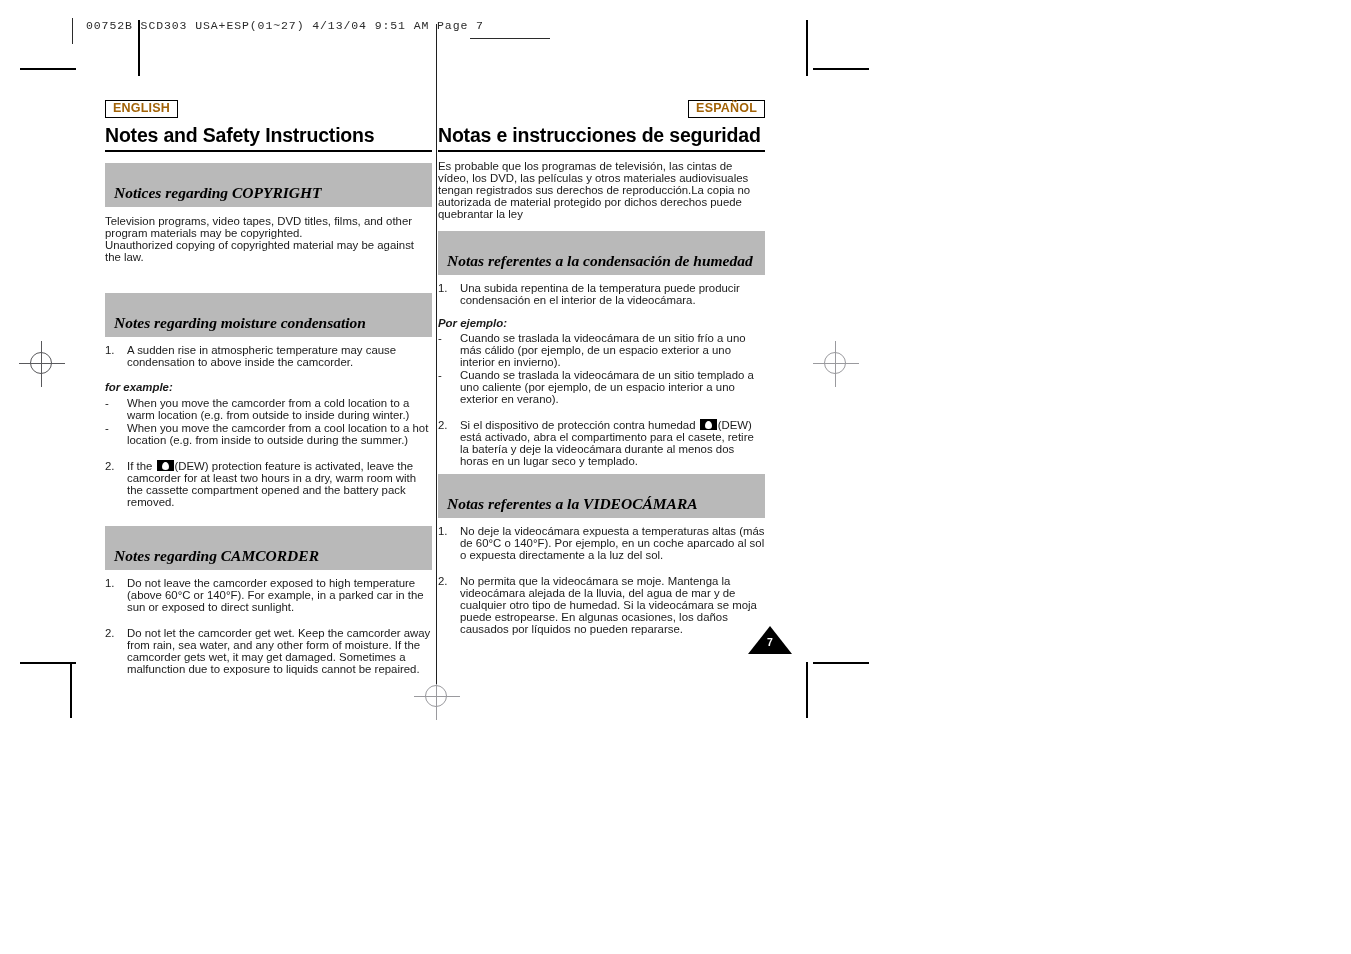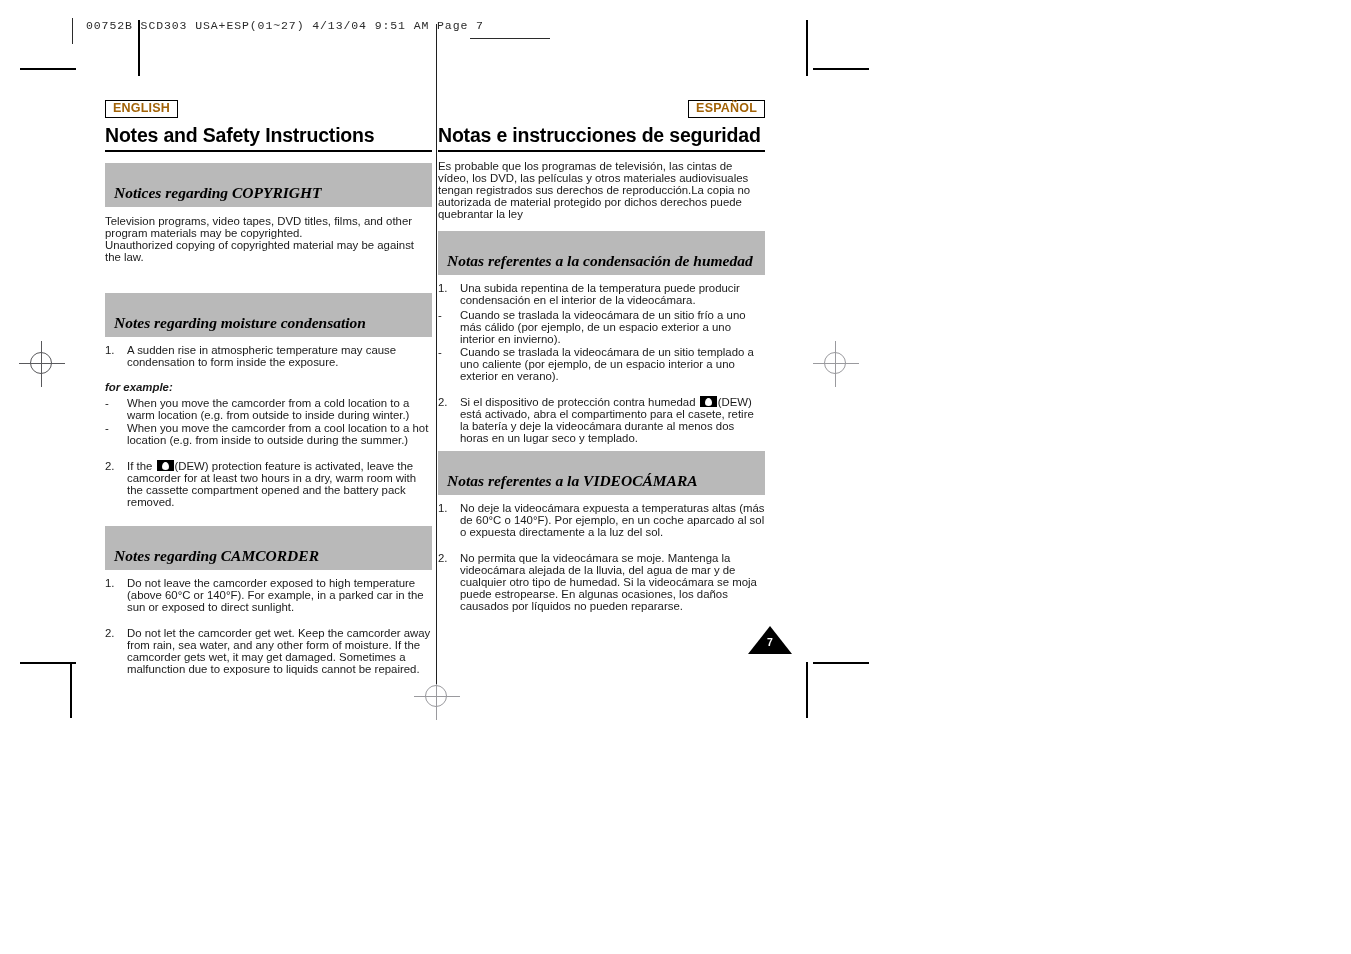--- a/index.html
+++ b/index.html
@@ -152,21 +152,21 @@
     <div class="body">
       <div class="para" style="margin-top:8px;">Television programs, video tapes, DVD titles, films, and other program materials may be copyrighted.</div>
       <div class="para" style="margin-top:0;">Unauthorized copying of copyrighted material may be against the law.</div>
     </div>
     <div style="height:30px;"></div>
 
     <div class="secbar" style="margin-top:0;">Notes regarding moisture condensation</div>
     <div class="body">
       <div class="num">
         <div class="n">1.</div>
-        <div class="t">A sudden rise in atmospheric temperature may cause condensation to form inside the exposure.</div>
+        <div class="t">A sudden rise in atmospheric temperature may cause condensation to above inside the camcorder.</div>
       </div>
       <div>
         <span class="forex">for example:</span>
       </div>
       <div class="dash" style="margin-top:4px;">
         <div class="n">-</div>
         <div class="t">When you move the camcorder from a cold location to a warm location (e.g. from outside to inside during winter.)</div>
       </div>
       <div class="dash">
         <div class="n">-</div>
@@ -204,20 +204,23 @@
     <div class="body">
       <div class="para" style="margin-top:8px;">Es probable que los programas de televisión, las cintas de vídeo, los DVD, las películas y otros materiales audiovisuales tengan registrados sus derechos de reproducción.La copia no autorizada de material protegido por dichos derechos puede quebrantar la ley</div>
     </div>
     <div style="height:11px;"></div>
 
     <div class="secbar" style="margin-top:0;">Notas referentes a la condensación de humedad</div>
     <div class="body">
       <div class="num">
         <div class="n">1.</div>
         <div class="t">Una subida repentina de la temperatura puede producir condensación en el interior de la videocámara.</div>
+      </div>
+      <div>
+        <span class="forex" style="margin-top:11px;">Por ejemplo:</span>
       </div>
       <div class="dash" style="margin-top:3px;">
         <div class="n">-</div>
         <div class="t">Cuando se traslada la videocámara de un sitio frío a uno más cálido (por ejemplo, de un espacio exterior a uno interior en invierno).</div>
       </div>
       <div class="dash">
         <div class="n">-</div>
         <div class="t">Cuando se traslada la videocámara de un sitio templado a uno caliente (por ejemplo, de un espacio interior a uno exterior en verano).</div>
       </div>
       <div class="num" style="margin-top:14px;">

